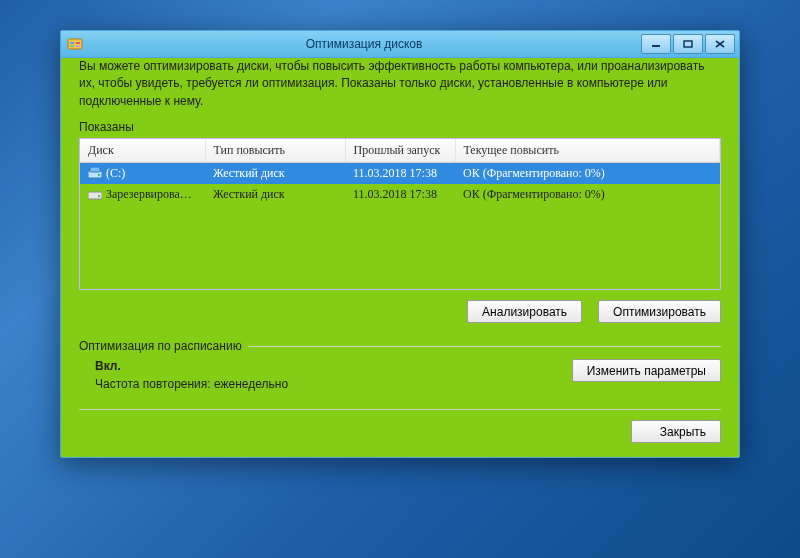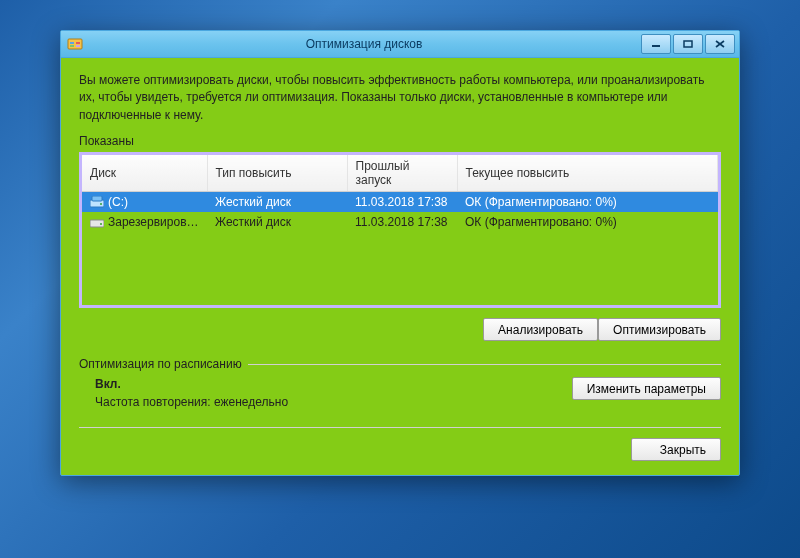--- a/index.html
+++ b/index.html
@@ -22,37 +22,37 @@
 }
 .titlebar .icon{width:16px;height:16px;margin:0 6px;}
 .titlebar .title{flex:1;text-align:center;font-size:12px;color:#0b3c62;}
 .winbtns{display:flex;margin-right:4px;}
 .winbtn{
   width:28px;height:18px;margin-left:2px;border:1px solid #3e8fc1;border-radius:2px;
   background:linear-gradient(#c9eaff,#8fcef0);display:flex;align-items:center;justify-content:center;
   cursor:default;
 }
 .winbtn svg{display:block;}
-.content{padding:14px 18px 14px 18px;}
+.content{padding:0 18px 14px 18px;}
 .desc{line-height:1.45;margin-bottom:10px;}
 .group-label{margin:6px 0 4px 0;}
 .sep-line{display:flex;align-items:center;margin-bottom:6px;}
 .sep-line .txt{white-space:nowrap;margin-right:6px;}
 .sep-line hr{flex:1;border:none;border-top:1px solid #d0d0d0;margin:0;}
-.tablewrap{border:3px solid #c4b5fd;height:150px;overflow:hidden;}
+.tablewrap{border:1px solid #c4b5fd;height:150px;overflow:hidden;font-family:Liberation Serif, serif;}
 table{border-collapse:collapse;width:100%;table-layout:fixed;}
 th{
   text-align:left;font-weight:normal;background:linear-gradient(#fdfdfd,#f0f0f0);
   border-bottom:1px solid #d0d0d0;border-right:1px solid #e4e4e4;
   padding:4px 8px;color:#333;
 }
 td{padding:3px 8px;white-space:nowrap;overflow:hidden;text-overflow:ellipsis;}
 tr.selected td{background:#2f8ae0;color:#fff;}
 .drive-icon{display:inline-block;width:14px;height:12px;margin-right:4px;vertical-align:-2px;}
-.btnrow{display:flex;justify-content:flex-end;gap:0;margin-top:10px;}
+.btnrow{display:flex;justify-content:flex-end;gap:16px;margin-top:10px;}
 .btn{
   min-width:110px;height:23px;padding:0 14px;
   border:1px solid #9a9a9a;border-radius:2px;
   background:linear-gradient(#fdfdfd,#e8e8e8);cursor:default;font-size:12px;
 }
 .schedule{margin-top:16px;}
 .sched-row{display:flex;align-items:flex-start;gap:8px;}
 .sched-text{flex:1;padding-left:16px;}
 .sched-text .bold{font-weight:bold;margin-bottom:4px;}
 .sched-text div{margin-bottom:4px;}

